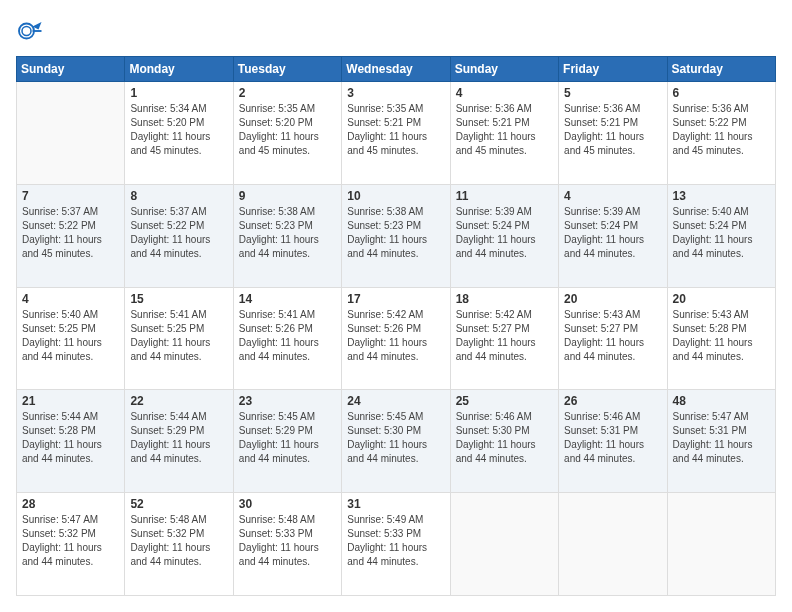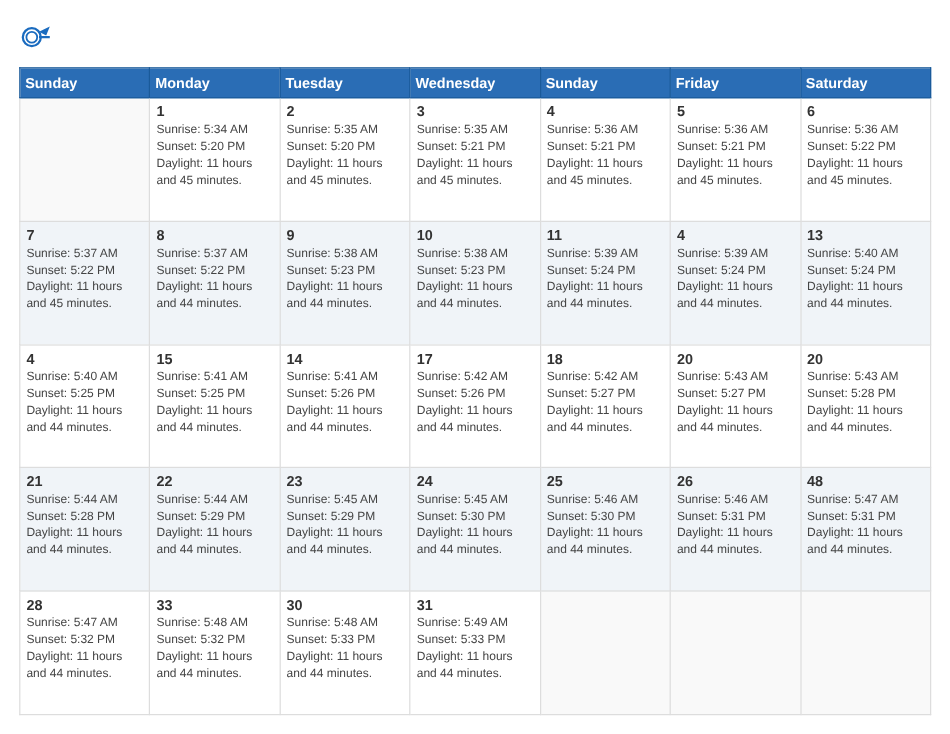--- a/index.html
+++ b/index.html
@@ -246,21 +246,21 @@
             <span class="day-num">48</span>
             <div class="day-info">Sunrise: 5:47 AM<br>Sunset: 5:31 PM<br>Daylight: 11 hours and 44 minutes.</div>
           </td>
         </tr>
         <tr>
           <td>
             <span class="day-num">28</span>
             <div class="day-info">Sunrise: 5:47 AM<br>Sunset: 5:32 PM<br>Daylight: 11 hours and 44 minutes.</div>
           </td>
           <td>
-            <span class="day-num">33</span>
+            <span class="day-num">52</span>
             <div class="day-info">Sunrise: 5:48 AM<br>Sunset: 5:32 PM<br>Daylight: 11 hours and 44 minutes.</div>
           </td>
           <td>
             <span class="day-num">30</span>
             <div class="day-info">Sunrise: 5:48 AM<br>Sunset: 5:33 PM<br>Daylight: 11 hours and 44 minutes.</div>
           </td>
           <td>
             <span class="day-num">31</span>
             <div class="day-info">Sunrise: 5:49 AM<br>Sunset: 5:33 PM<br>Daylight: 11 hours and 44 minutes.</div>
           </td>

